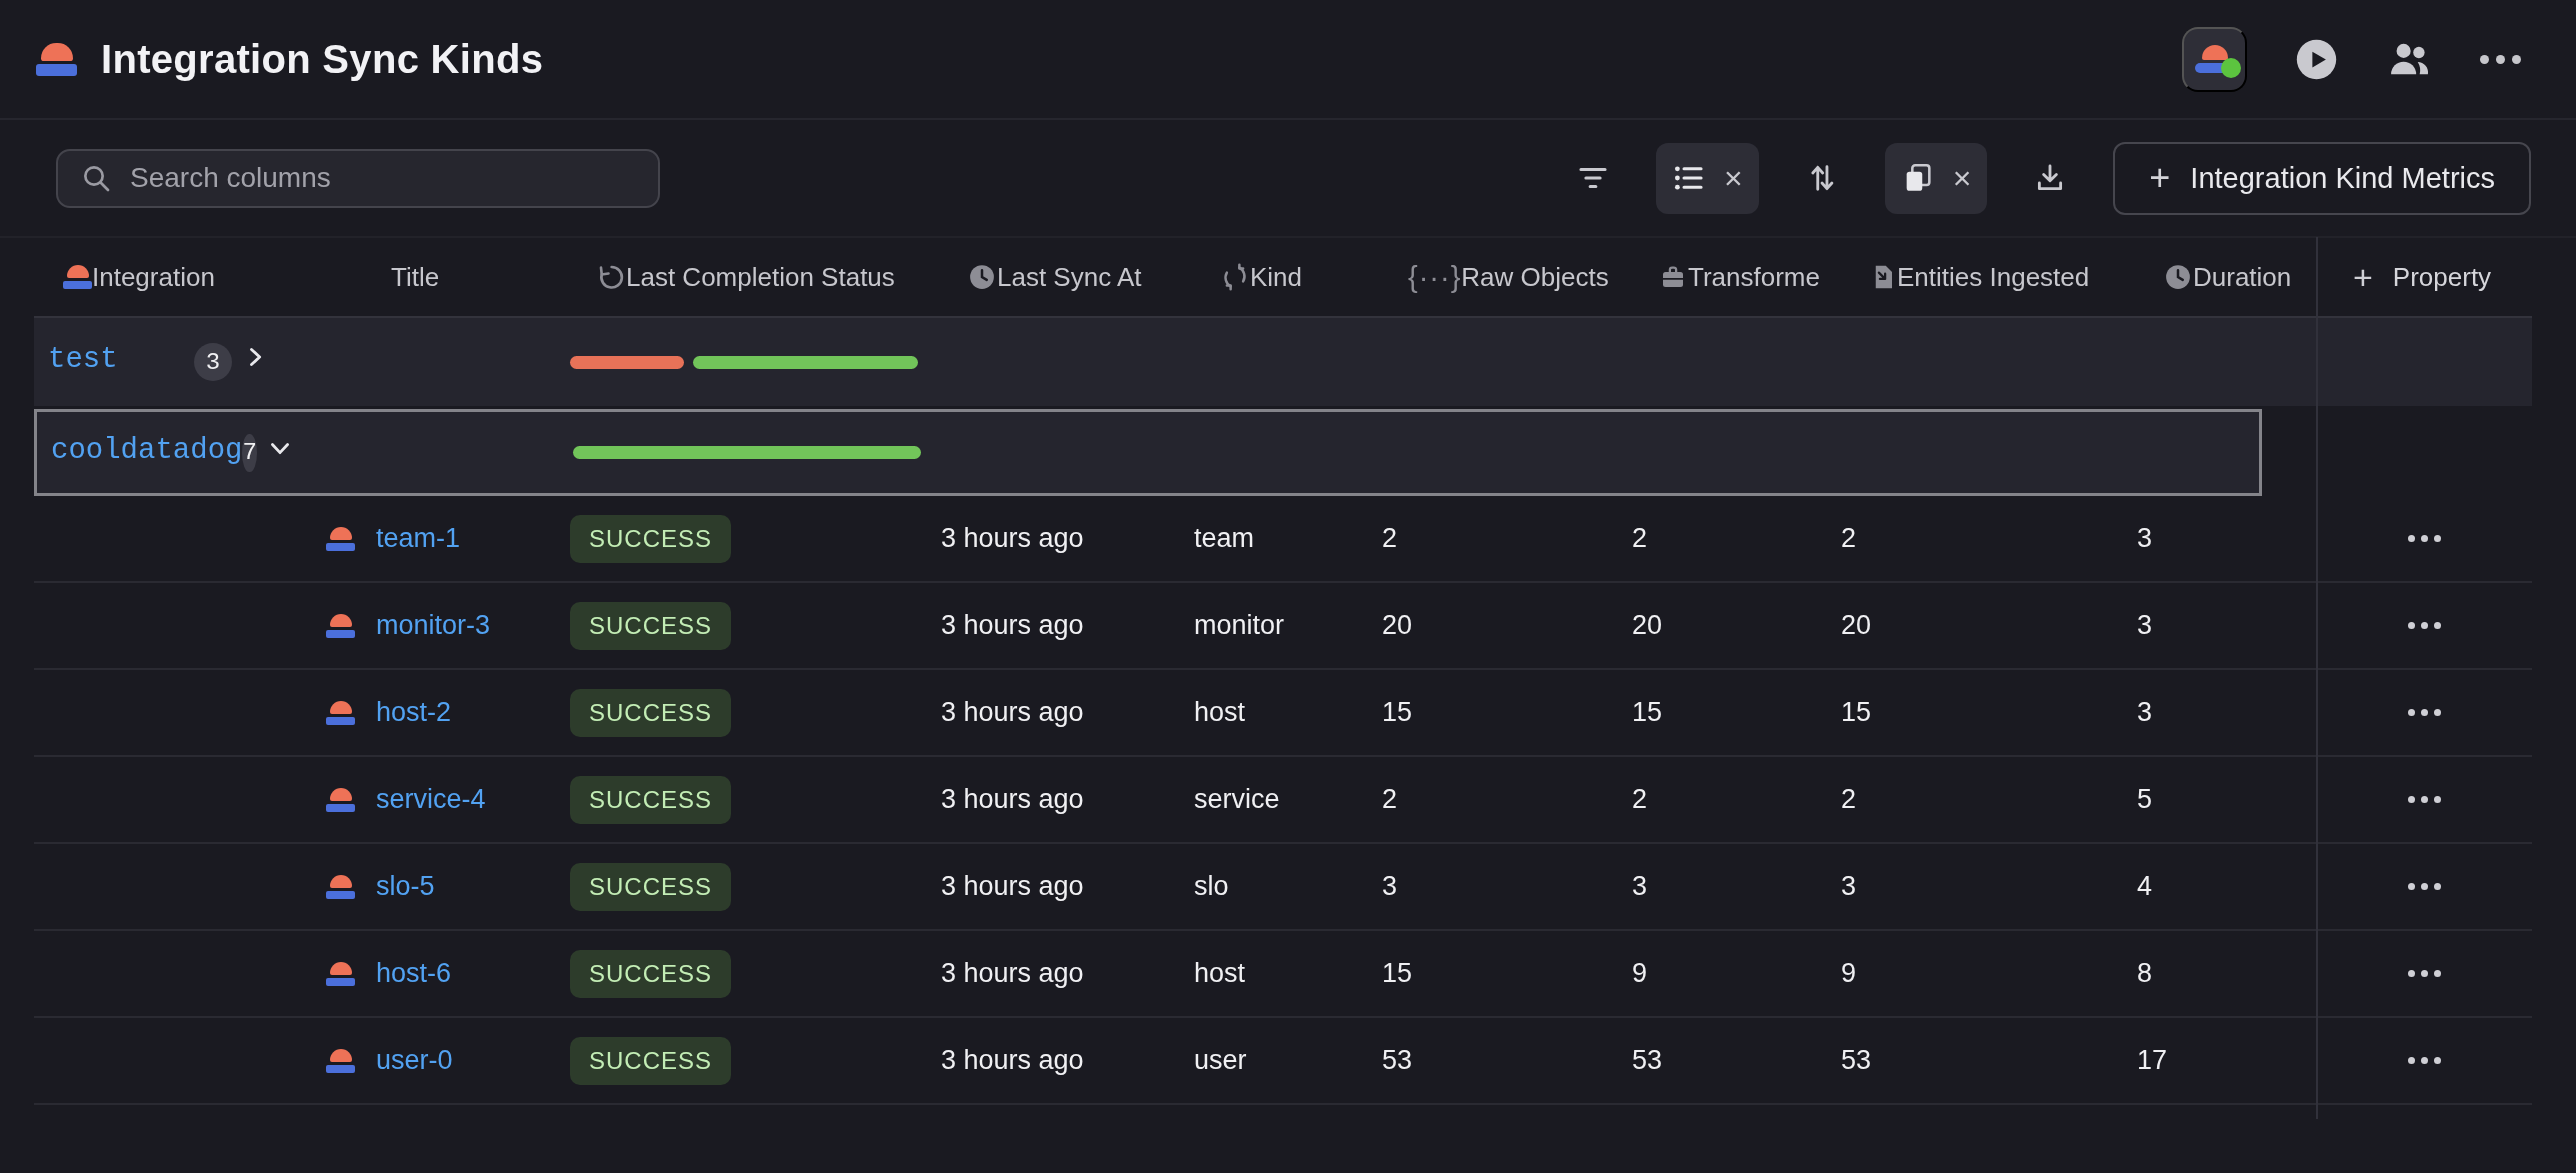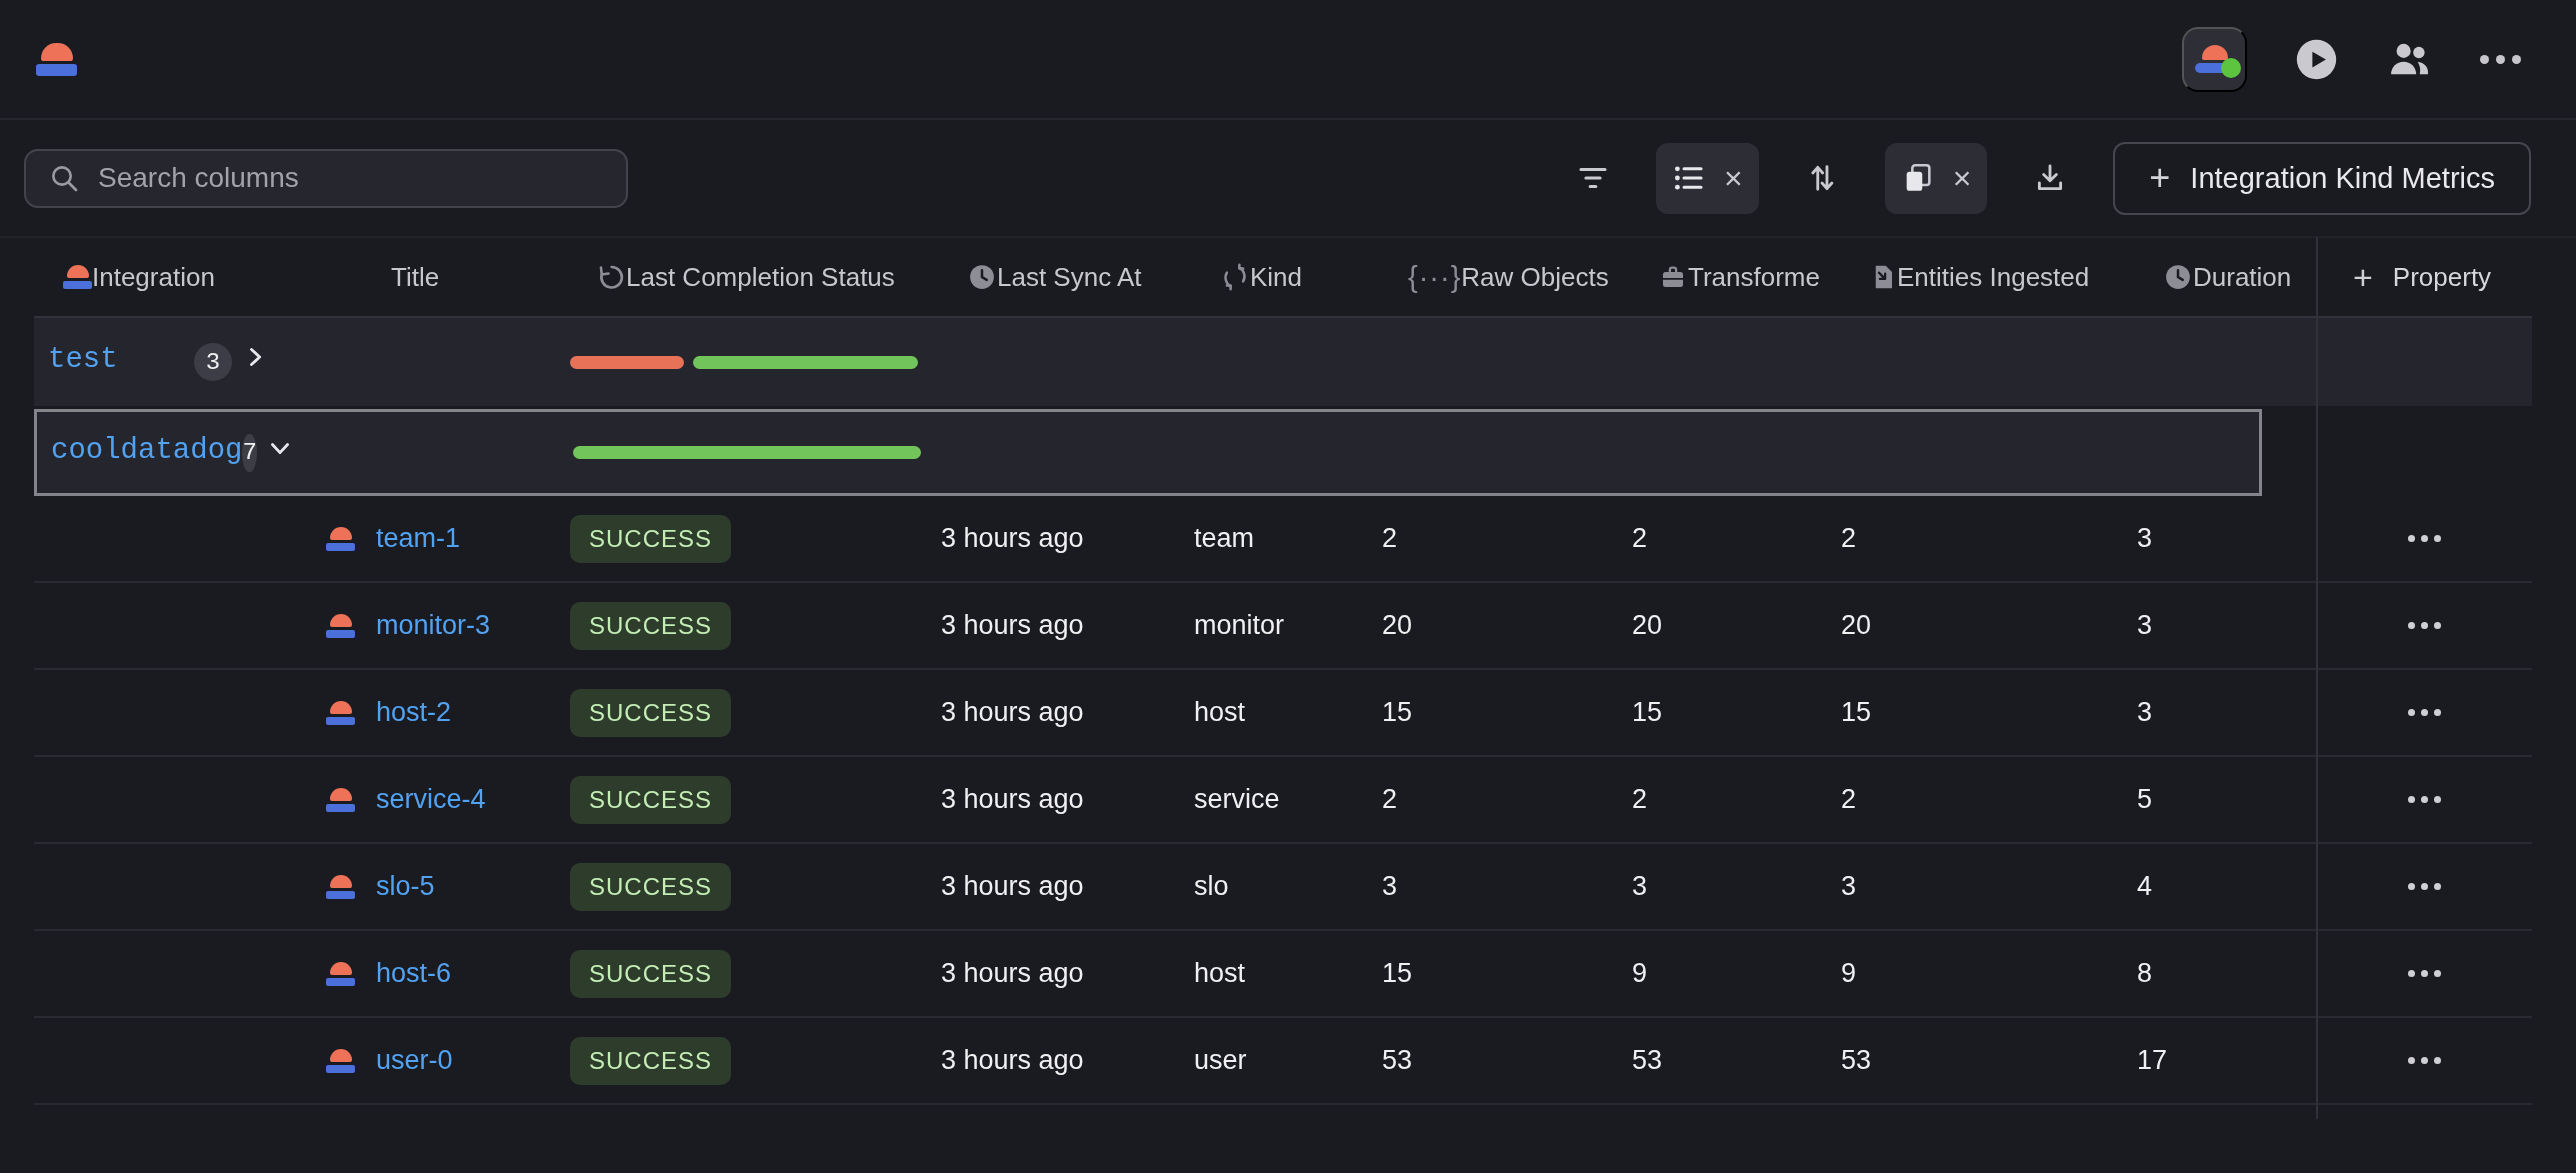--- a/index.html
+++ b/index.html
@@ -27,21 +27,21 @@
   .app-tile { width:65px; height:65px; background:#2e2e37; border-radius:16px; display:grid; place-items:center; cursor:pointer; }
   .tile-logo { position:relative; display:flex; flex-direction:column; align-items:center; gap:3px; }
   .tile-logo .dome { width:26px; height:15px; background:#ee7257; border-radius:13px 13px 2px 2px; }
   .tile-logo .bar  { width:40px; height:10px; background:#4b6fdb; border-radius:5px; }
   .tile-logo .dot  { position:absolute; right:-6px; bottom:-5px; width:20px; height:20px; border-radius:50%; background:#5cc43f; }
   .icon-btn { background:none; border:none; cursor:pointer; display:grid; place-items:center; }
   .hdots { display:flex; gap:7px; }
   .hdots i { width:9px; height:9px; border-radius:50%; background:#c6c6cb; }
 
   
-  .toolbar { height:118px; display:flex; align-items:center; padding:0 45px 0 24px; border-bottom:2px solid #222229; }
+  .toolbar { height:118px; display:flex; align-items:center; padding:0 45px 0 56px; border-bottom:2px solid #222229; }
   .search-box { width:604px; height:59px; background:#26262e; border:2px solid #44444c; border-radius:14px;
                 display:flex; align-items:center; gap:18px; padding:0 22px; }
   .search-box input { flex:1; background:transparent; border:none; outline:none; color:#d8d8dd; font-size:28px; font-family:inherit; }
   .search-box input::placeholder { color:#a2a2aa; }
   .toolbar-right { margin-left:auto; display:flex; align-items:center; gap:30px; }
   .tbtn { background:transparent; border:none; cursor:pointer; height:71px; padding:0 16px; border-radius:12px;
           display:flex; align-items:center; gap:18px; color:#c9c9cf; }
   .tbtn.active { background:#2d2d36; }
   .xglyph { font-size:32px; color:#c9c9cf; line-height:1; }
   .metrics-btn { height:73px; padding:0 34px; background:transparent; border:2px solid #46464e; border-radius:12px;
@@ -85,20 +85,21 @@
   .vdivider { position:absolute; left:2316px; top:237px; width:2px; height:882px; background:#31313b; z-index:2; pointer-events:none; }
 </style>
 </head>
 <body>
 
 <header class="topbar">
   <span class="logo lg">
       <i class="dome"></i>
       <i class="bar"></i>
     </span>
+  <h1 class="page-title">Integration Sync Kinds</h1>
   <div class="topbar-right">
     <button class="app-tile">
       <span class="tile-logo">
         <i class="dome"></i>
           <i class="bar"></i>
           <i class="dot"></i>
       </span>
     </button>
     <button class="icon-btn">
       <svg width="45" height="45" viewBox="0 0 24 24">

